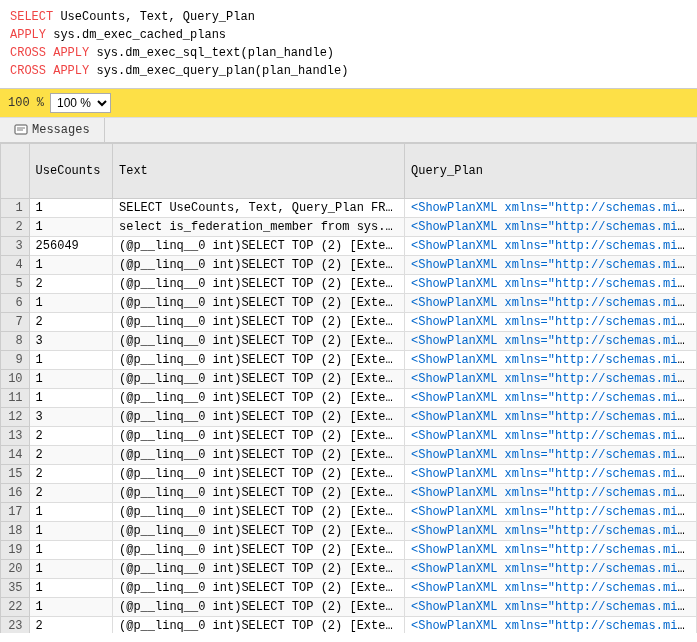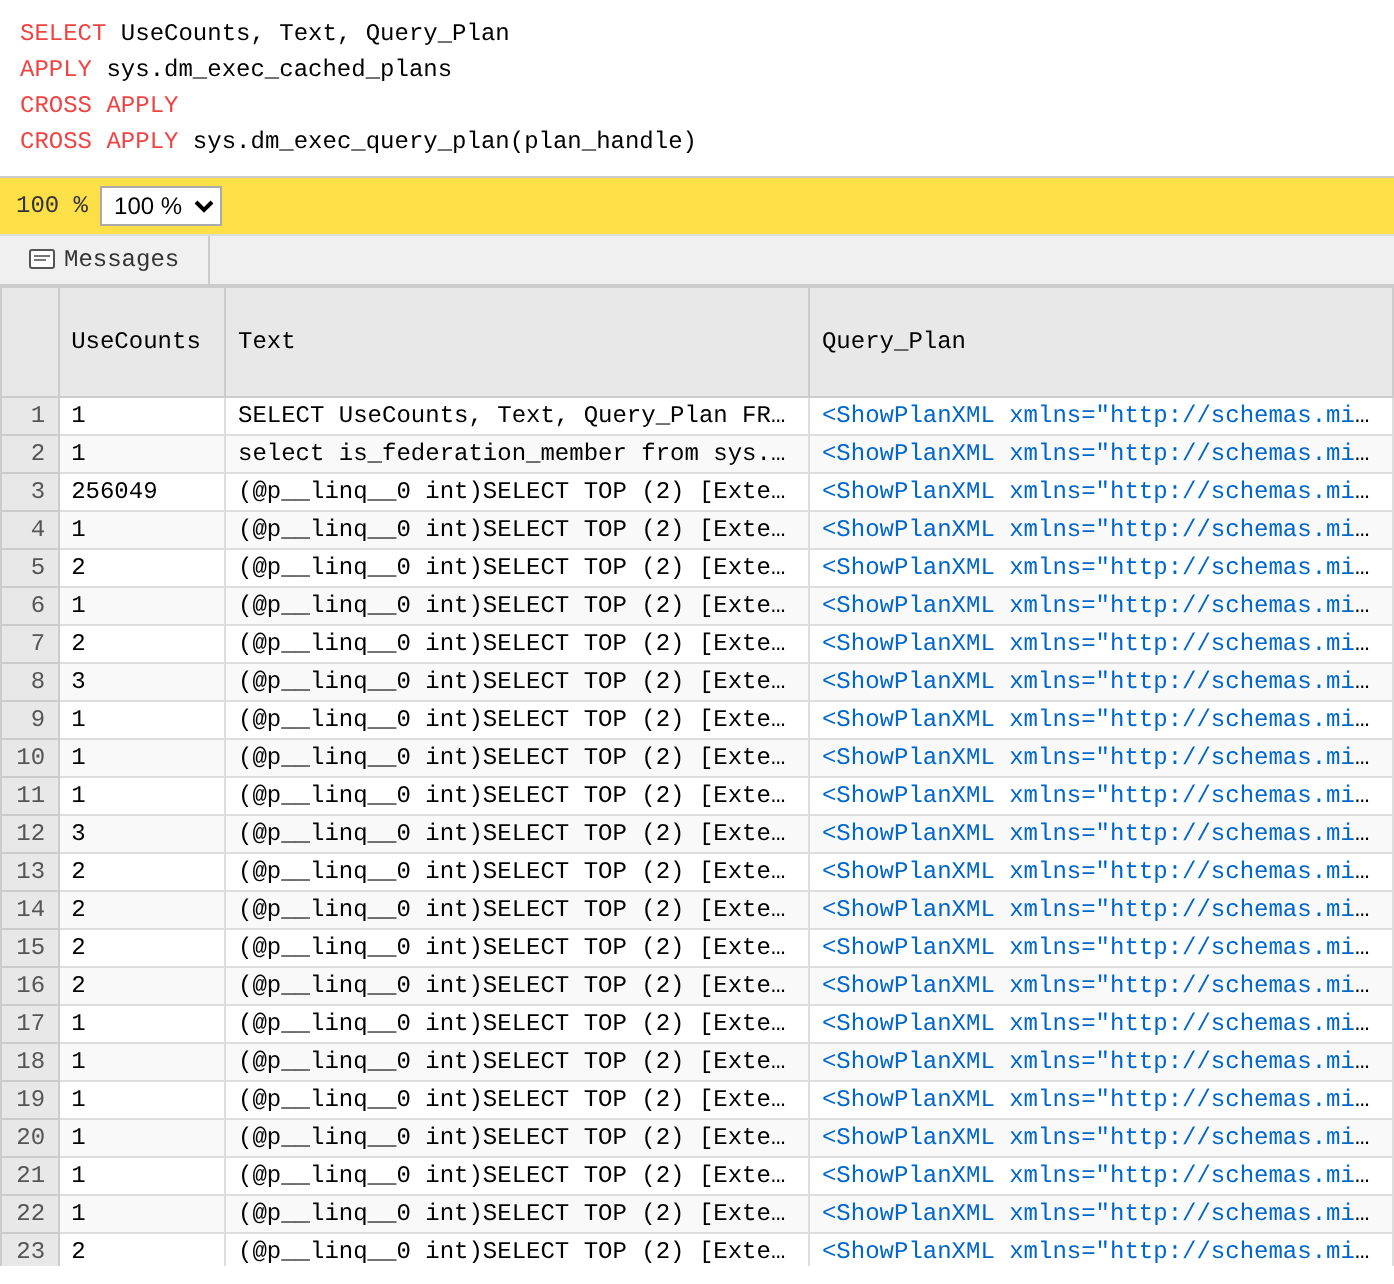--- a/index.html
+++ b/index.html
@@ -118,20 +118,21 @@
     <span class="plain">&nbsp;UseCounts, Text, Query_Plan</span>
   </div>
   <div class="code-line">
     <span class="kw">APPLY</span>
     <span class="plain">&nbsp;sys.dm_exec_cached_plans</span>
   </div>
   <div class="code-line">
     <span class="kw">CROSS</span>
     <span class="plain">&nbsp;</span>
     <span class="kw">APPLY</span>
+    <span class="plain">&nbsp;sys.dm_exec_sql_text(plan_handle)</span>
   </div>
   <div class="code-line">
     <span class="kw">CROSS</span>
     <span class="plain">&nbsp;</span>
     <span class="kw">APPLY</span>
     <span class="plain">&nbsp;sys.dm_exec_query_plan(plan_handle)</span>
   </div>
 </div>
 
 <div class="toolbar">
@@ -280,21 +281,21 @@
           <td class="col-text">(@p__linq__0 int)SELECT TOP (2)   [Extent1].[Busine...</td>
           <td class="col-queryplan"><a class="query-plan-link" href="#">&lt;ShowPlanXML xmlns="http://schemas.microsoft.com....</a></td>
         </tr>
         <tr>
           <td class="row-num">20</td>
           <td class="col-usecounts">1</td>
           <td class="col-text">(@p__linq__0 int)SELECT TOP (2)   [Extent1].[Busine...</td>
           <td class="col-queryplan"><a class="query-plan-link" href="#">&lt;ShowPlanXML xmlns="http://schemas.microsoft.com....</a></td>
         </tr>
         <tr>
-          <td class="row-num">21</td>
+          <td class="row-num">35</td>
           <td class="col-usecounts">1</td>
           <td class="col-text">(@p__linq__0 int)SELECT TOP (2)   [Extent1].[Busine...</td>
           <td class="col-queryplan"><a class="query-plan-link" href="#">&lt;ShowPlanXML xmlns="http://schemas.microsoft.com....</a></td>
         </tr>
         <tr>
           <td class="row-num">22</td>
           <td class="col-usecounts">1</td>
           <td class="col-text">(@p__linq__0 int)SELECT TOP (2)   [Extent1].[Busine...</td>
           <td class="col-queryplan"><a class="query-plan-link" href="#">&lt;ShowPlanXML xmlns="http://schemas.microsoft.com....</a></td>
         </tr>

